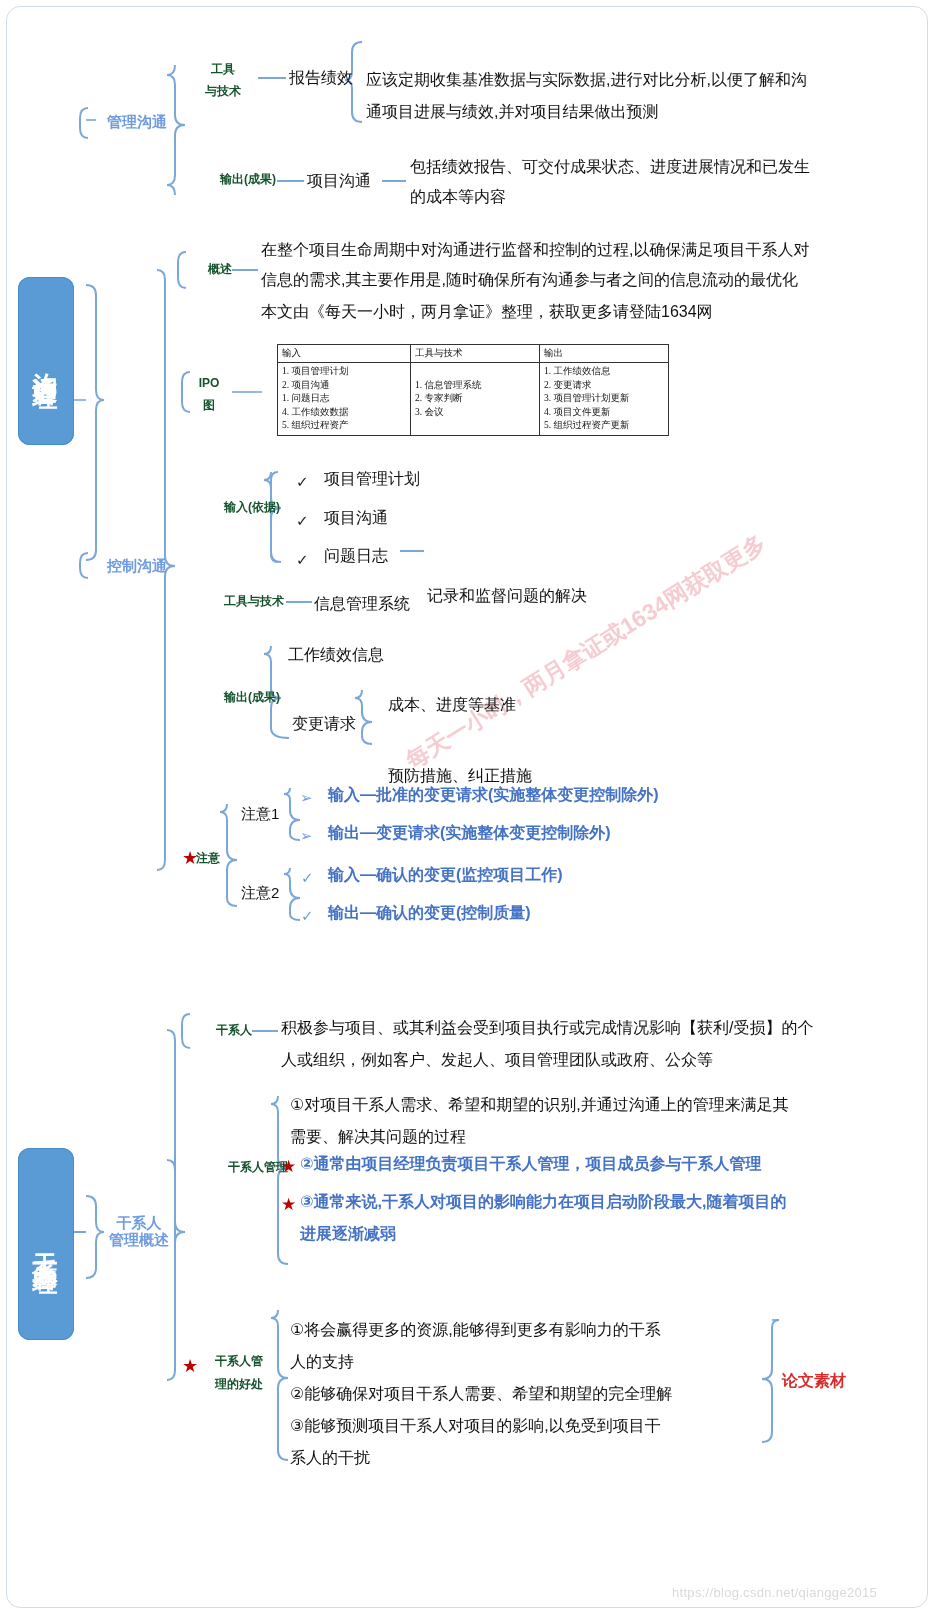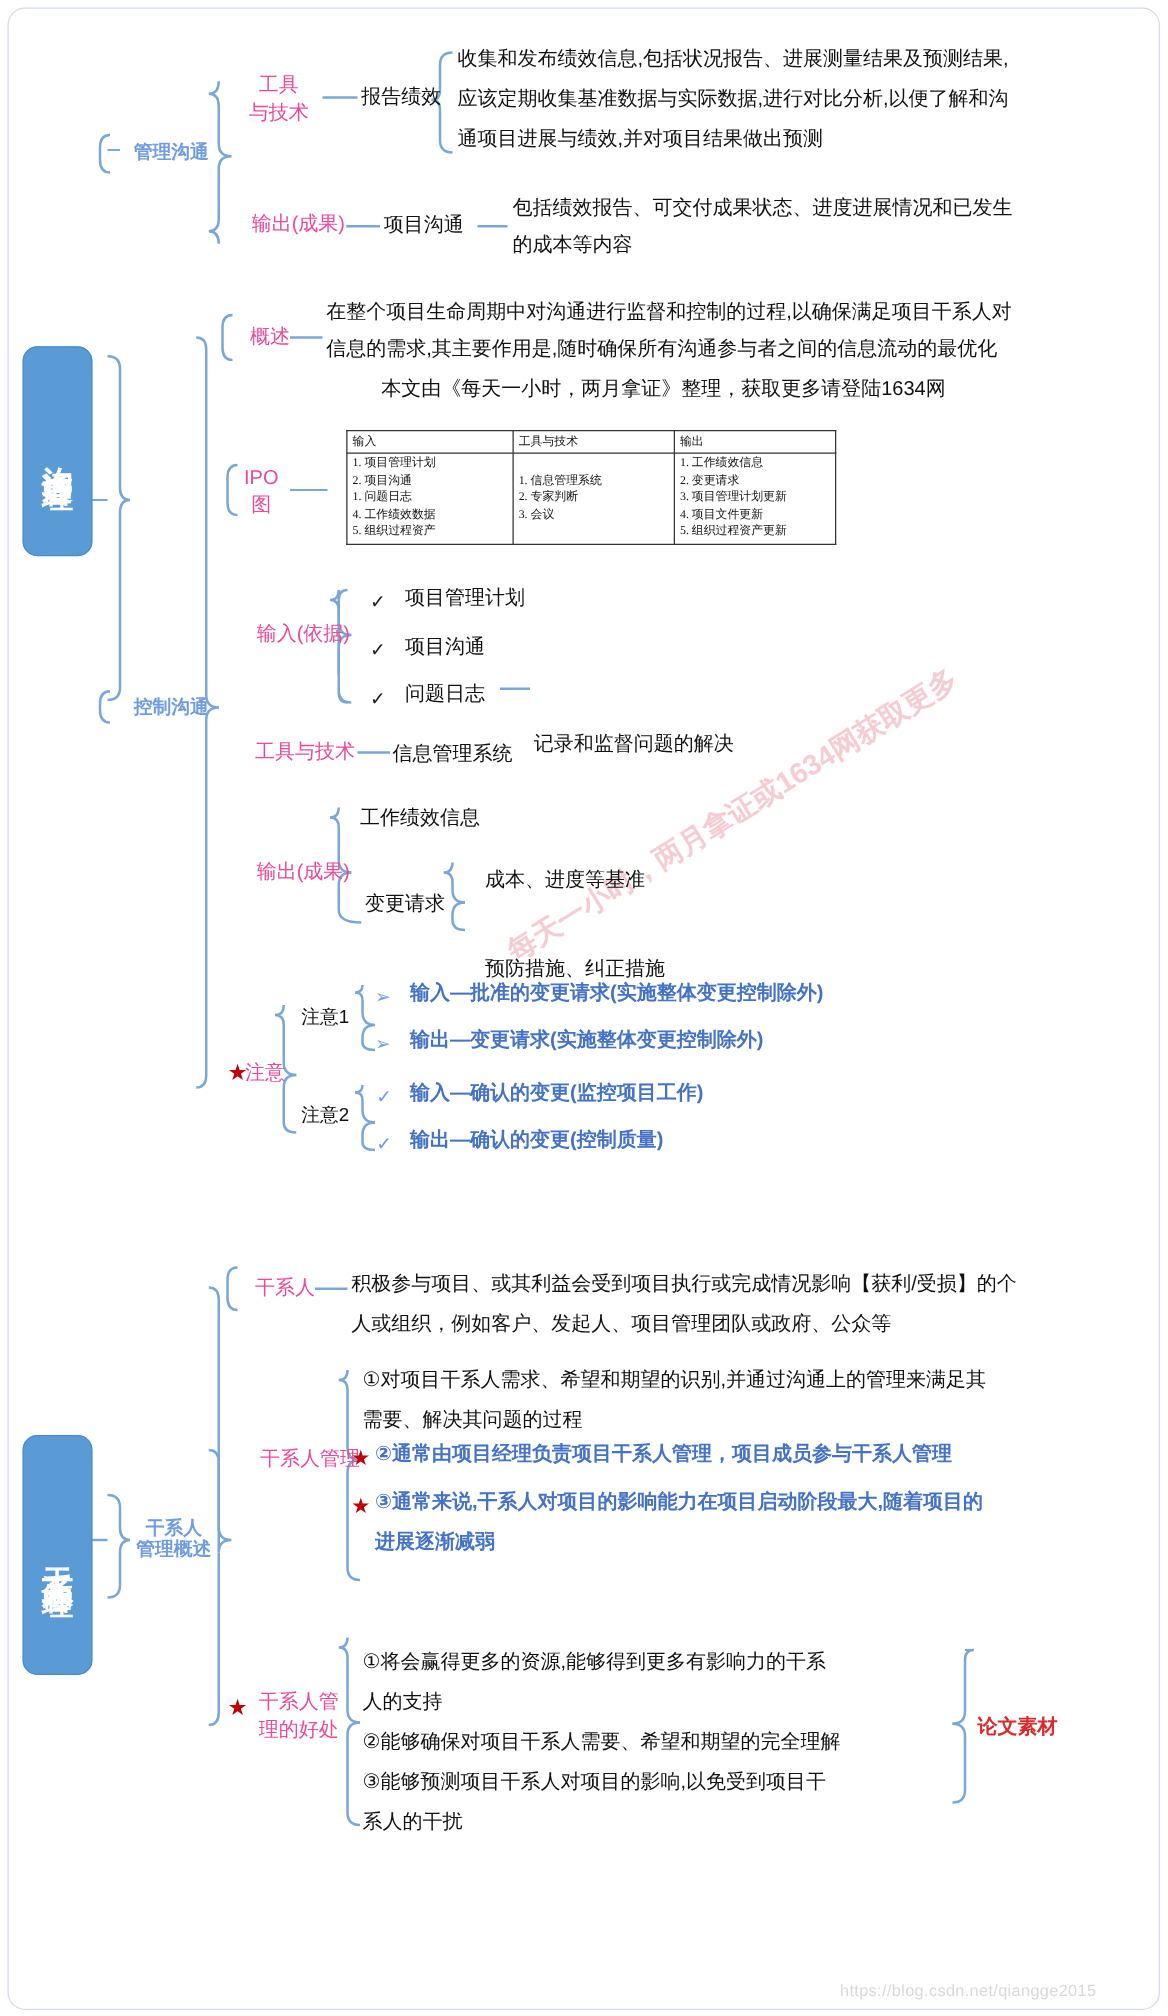--- a/index.html
+++ b/index.html
@@ -34,23 +34,23 @@
     color:#6F9CE0;
     font-weight:bold;
     font-size:15px;
     line-height:17px;
     text-align:center;
   }
 
   
   .klabel{
     position:absolute;
-    color:#ec4899;
-    font-weight:normal;
-    font-size:16px;
+    color:#14532d;
+    font-weight:bold;
+    font-size:12px;
     line-height:19px;
     text-align:right;
   }
   .klabel.c{text-align:center;}
 
   
   .txt{
     position:absolute;
     color:#111111;
     font-size:16px;
@@ -224,33 +224,32 @@
 
   <div class="blabel" style="left:91px;top:557px;width:92px;">控制沟通</div>
 
   <div class="blabel" style="left:95px;top:1214px;width:88px;white-space:pre-line;">干系人
 管理概述</div>
 
   <div class="klabel c" style="left:186px;top:58px;width:74px;white-space:pre-line;line-height:22px;">工具
 与技术</div>
   <div class="txt" style="left:289px;top:64px;line-height:28px;">报告绩效</div>
 
-  <div class="txt" style="left:366px;top:33px;">收集和发布绩效信息,包括状况报告、进展测量结果及预测结果,</div>
   <div class="txt" style="left:366px;top:65px;">应该定期收集基准数据与实际数据,进行对比分析,以便了解和沟</div>
   <div class="txt" style="left:366px;top:97px;">通项目进展与绩效,并对项目结果做出预测</div>
 
   <div class="klabel" style="left:160px;top:170px;width:116px;">输出(成果)</div>
   <div class="txt" style="left:307px;top:167px;line-height:28px;">项目沟通</div>
   <div class="txt" style="left:410px;top:152px;">包括绩效报告、可交付成果状态、进度进展情况和已发生</div>
   <div class="txt" style="left:410px;top:182px;">的成本等内容</div>
 
   <div class="klabel" style="left:166px;top:260px;width:66px;">概述</div>
   <div class="txt" style="left:261px;top:235px;">在整个项目生命周期中对沟通进行监督和控制的过程,以确保满足项目干系人对</div>
   <div class="txt" style="left:261px;top:265px;">信息的需求,其主要作用是,随时确保所有沟通参与者之间的信息流动的最优化</div>
-  <div class="txt" style="left:261px;top:297px;margin-left:44px;">本文由《每天一小时，两月拿证》整理，获取更多请登陆1634网</div>
+  <div class="txt" style="left:261px;top:297px;">本文由《每天一小时，两月拿证》整理，获取更多请登陆1634网</div>
 
   <div class="klabel c" style="left:186px;top:372px;width:46px;white-space:pre-line;line-height:22px;">IPO
 图</div>
 
   <table class="ipotable" style="left:277px;top:344px;width:392px;">
     <thead>
       <tr>
         <th style="width:34%">输入</th>
         <th style="width:33%">工具与技术</th>
         <th style="width:33%">输出</th>

